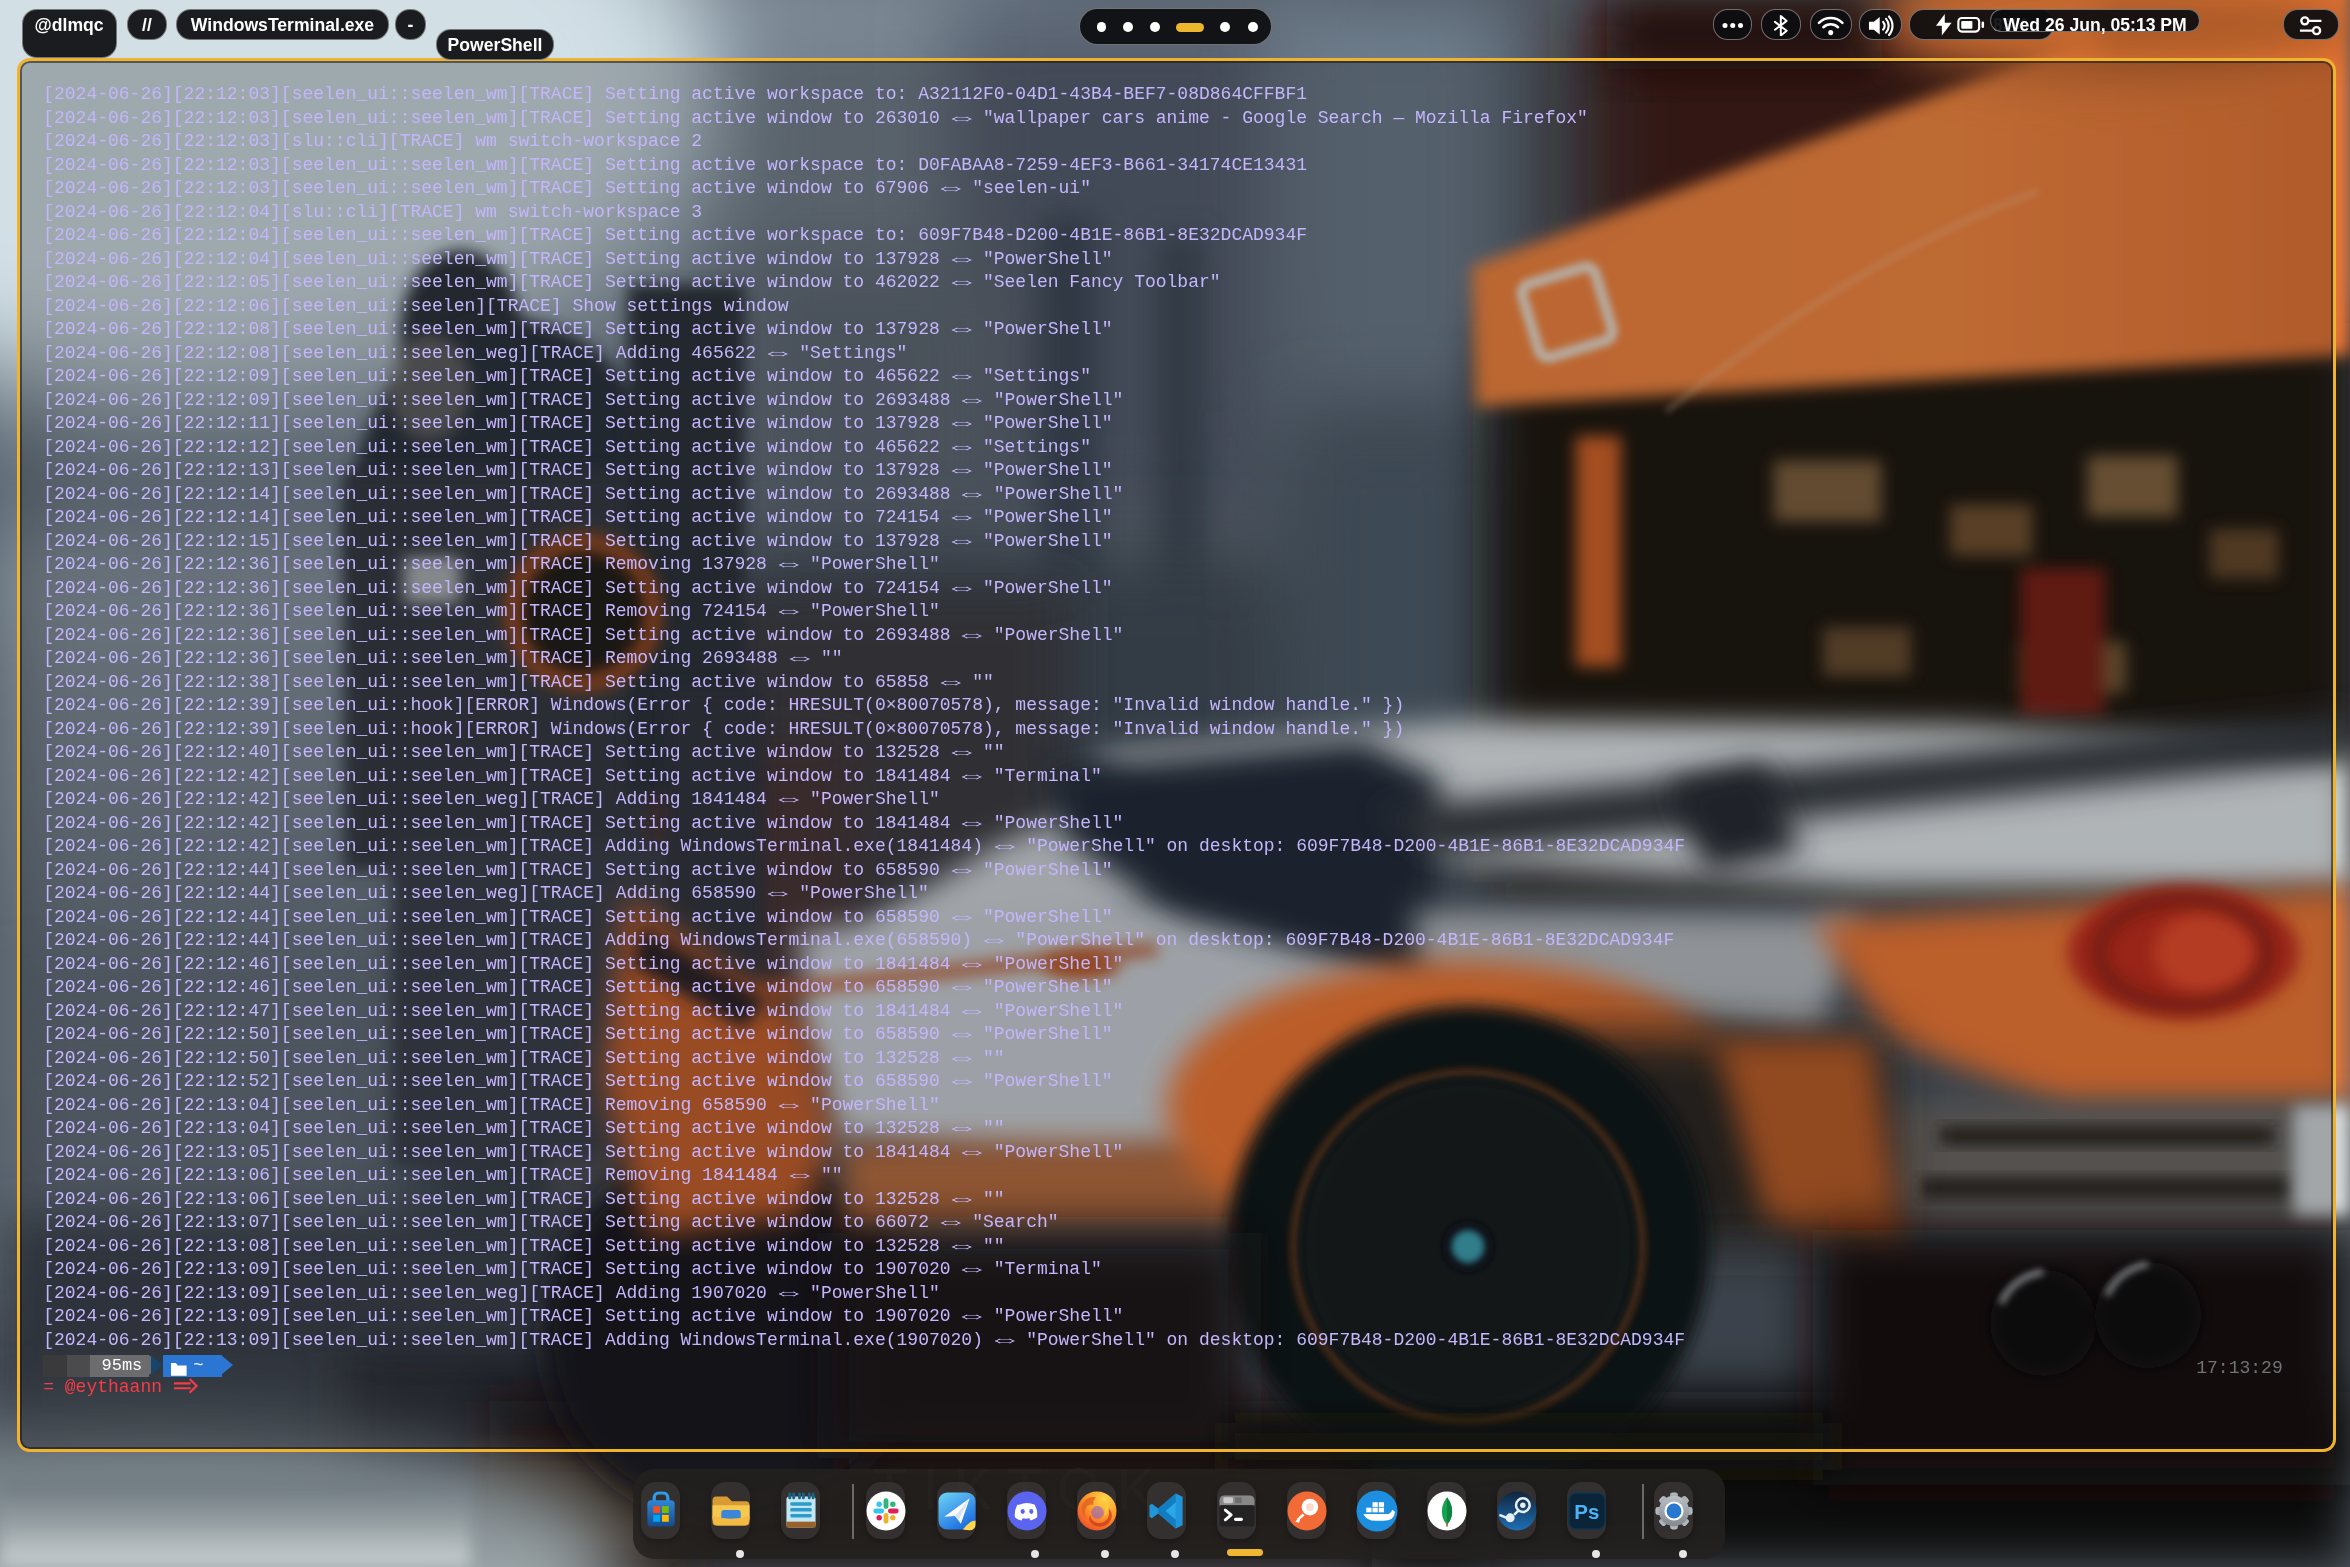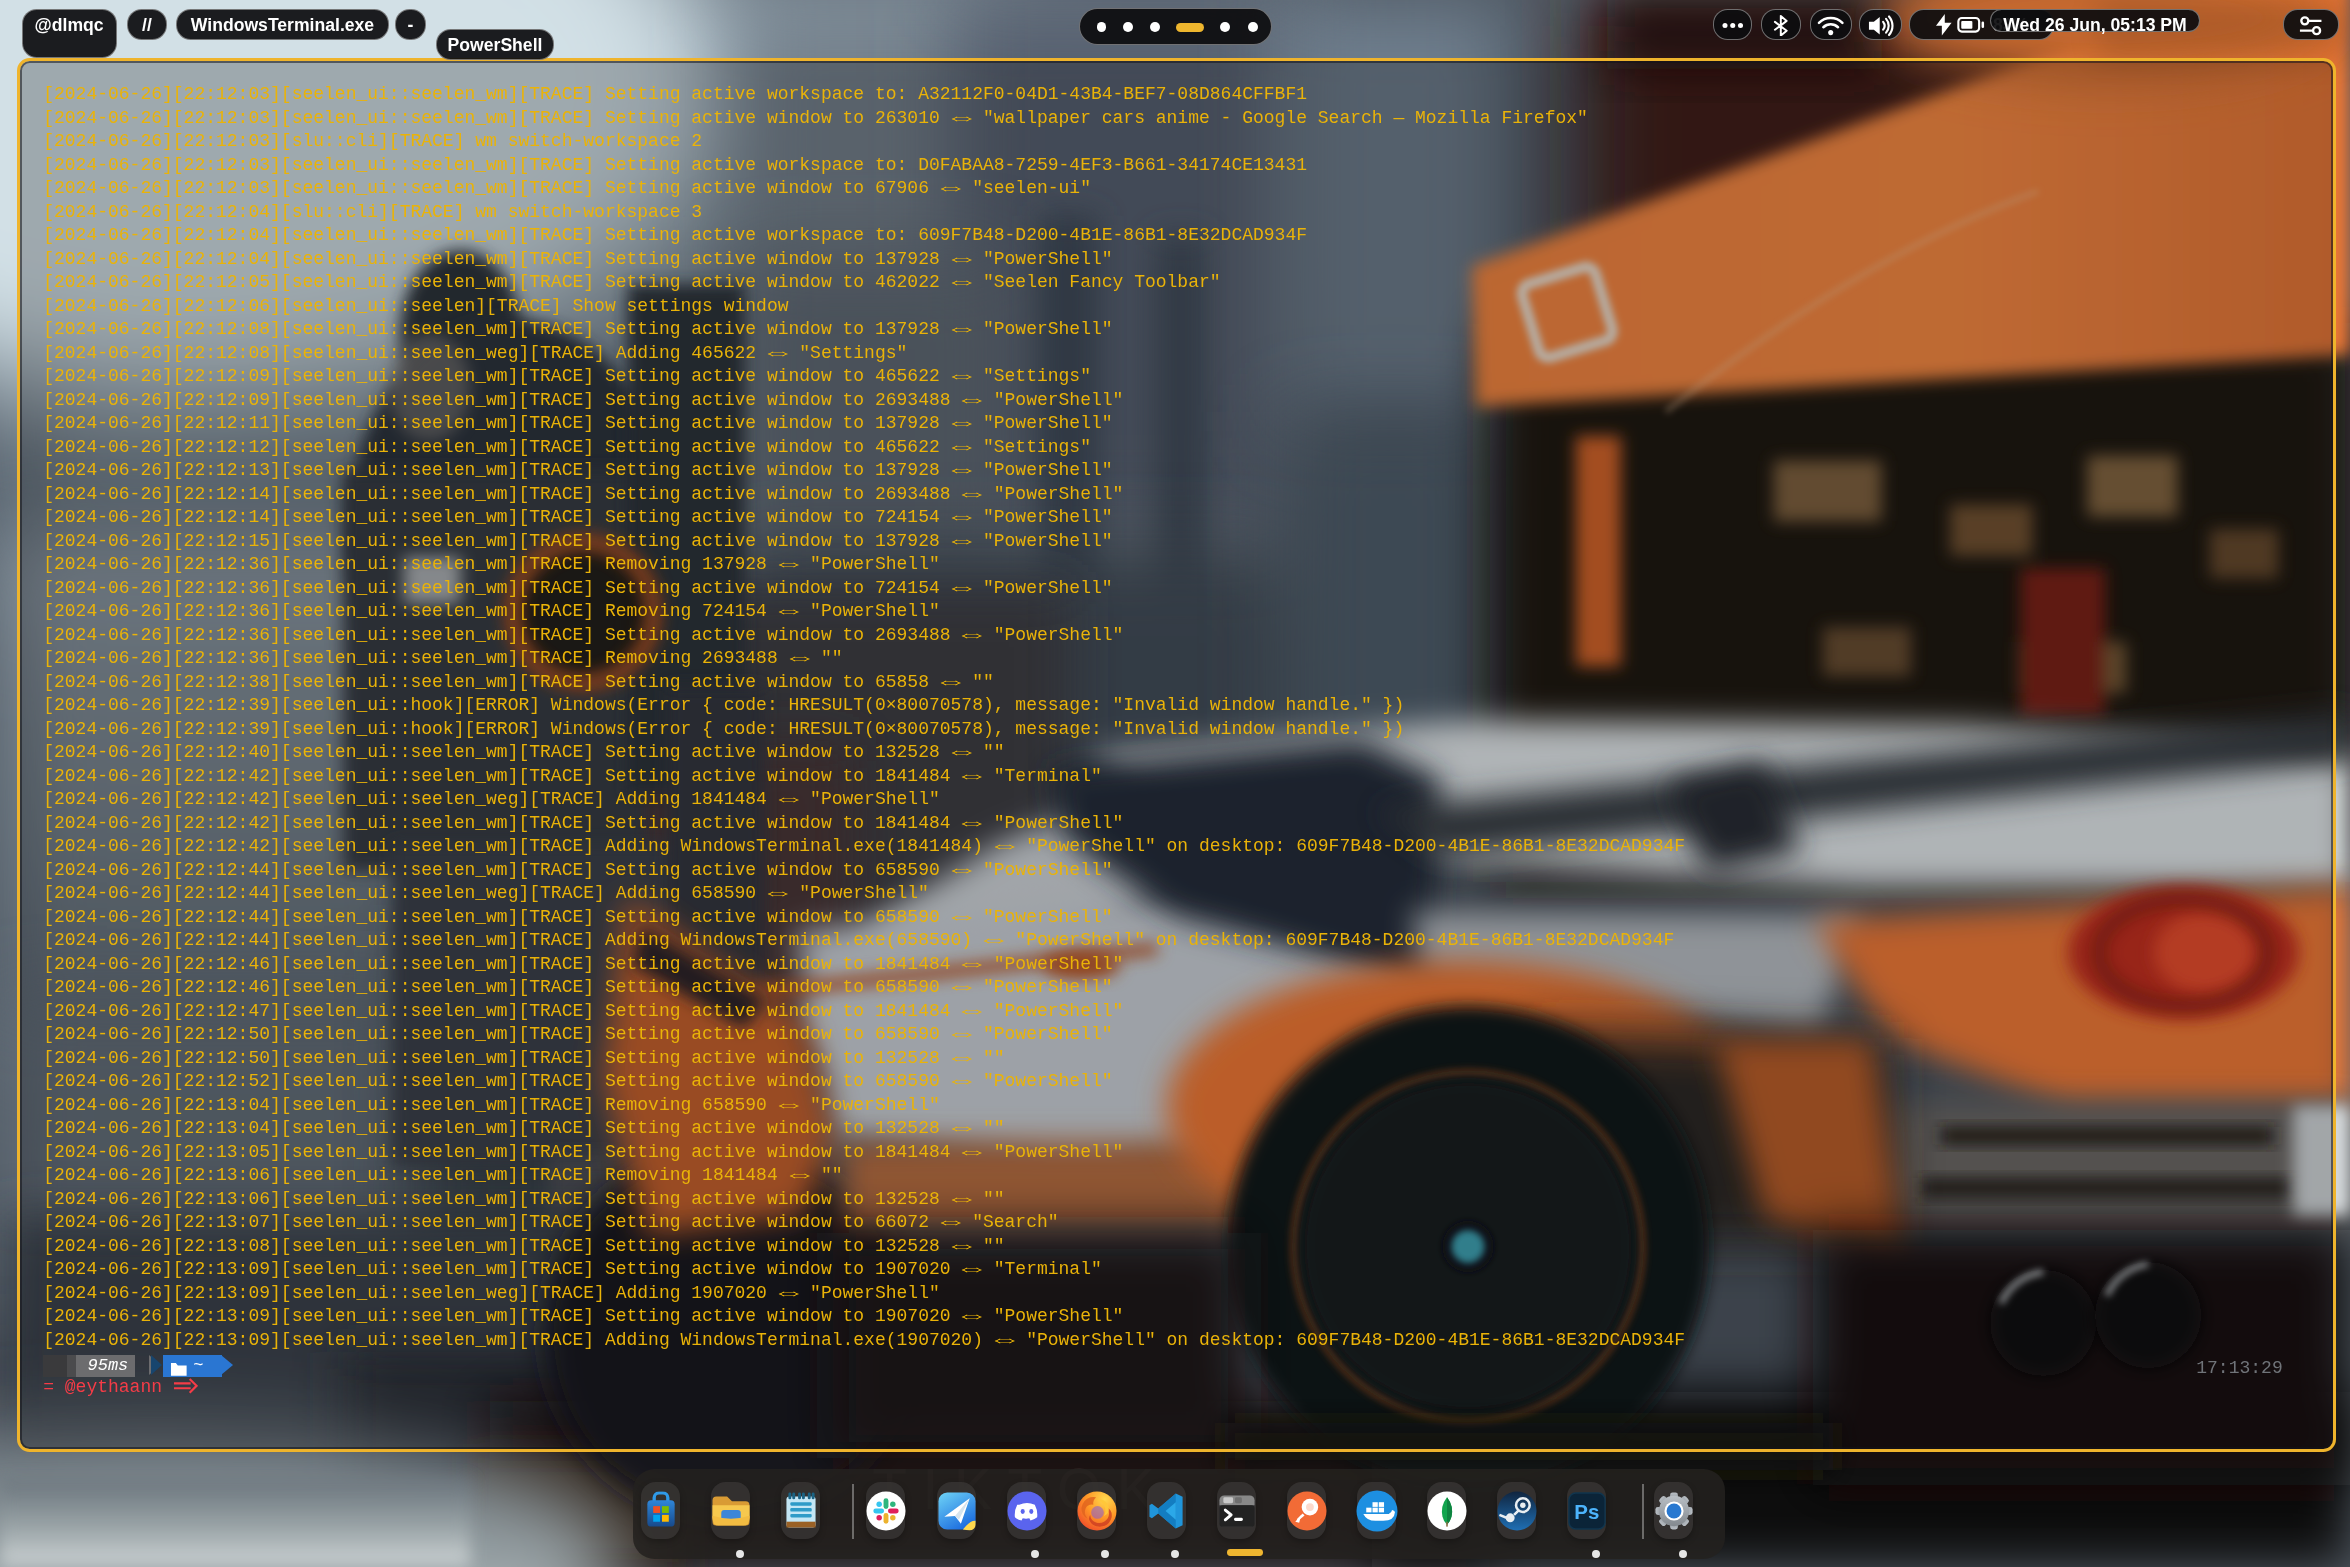--- a/index.html
+++ b/index.html
@@ -1,18 +1,18 @@
 <!DOCTYPE html>
 <html><head><meta charset="utf-8">
 <style>
 html,body{margin:0;padding:0;width:2350px;height:1567px;overflow:hidden;background:#3a4046;font-family:"Liberation Sans",sans-serif;}
 #stage{position:absolute;inset:0;width:2350px;height:1567px;overflow:hidden;}
 #wall{position:absolute;left:0;top:0;width:2350px;height:1567px;}
 #term{position:absolute;left:16.7px;top:58px;width:2313px;height:1388px;border:3.9px solid #efb42c;border-radius:12.7px;background:rgba(10,11,14,0.26);box-shadow:inset 0 0 0 2px rgba(20,20,25,0.55);}
-#log{position:absolute;left:23.5px;top:22px;margin:0;font-family:"Liberation Mono",monospace;font-size:18px;line-height:23.5px;color:#eab308;white-space:pre;}
+#log{position:absolute;left:23.5px;top:22px;margin:0;font-family:"Liberation Mono",monospace;font-size:18px;line-height:23.5px;color:#c4b5fd;white-space:pre;}
 .la{display:inline-block;width:2ch;transform:scaleX(1.85);text-align:center;}
 #ptime{position:absolute;right:50px;top:1297px;font-family:"Liberation Mono",monospace;font-size:18px;color:#707479;}
 #pline2{position:absolute;left:23.5px;top:1316px;font-family:"Liberation Mono",monospace;font-size:18px;color:#f53c47;}
 #pl{position:absolute;left:23.5px;top:1294px;height:21.6px;font-family:"Liberation Mono",monospace;font-size:17px;}
 #pl .s{position:absolute;top:0;height:21.6px;}
 
 .pill{position:absolute;top:8.8px;height:31px;background:rgba(13,13,15,0.93);border:1.5px solid rgba(255,255,255,0.40);border-radius:14.7px;color:#fff;font-weight:bold;font-size:17.6px;line-height:30px;text-align:center;box-sizing:border-box;}
 
 #dock{position:absolute;left:633px;top:1469px;width:1092px;height:90px;background:rgba(36,33,31,0.87);border-radius:21.6px;}
 .tile{position:absolute;top:1482px;width:39px;height:57px;border-radius:14.7px;background:rgba(58,55,53,0.75);box-shadow:0 2.9px 5.9px rgba(0,0,0,0.25);}
@@ -219,21 +219,21 @@
 [2024-06-26][22:13:06][seelen_ui::seelen_wm][TRACE] Setting active window to 132528 <span class="la">⇔</span> ""
 [2024-06-26][22:13:07][seelen_ui::seelen_wm][TRACE] Setting active window to 66072 <span class="la">⇔</span> "Search"
 [2024-06-26][22:13:08][seelen_ui::seelen_wm][TRACE] Setting active window to 132528 <span class="la">⇔</span> ""
 [2024-06-26][22:13:09][seelen_ui::seelen_wm][TRACE] Setting active window to 1907020 <span class="la">⇔</span> "Terminal"
 [2024-06-26][22:13:09][seelen_ui::seelen_weg][TRACE] Adding 1907020 <span class="la">⇔</span> "PowerShell"
 [2024-06-26][22:13:09][seelen_ui::seelen_wm][TRACE] Setting active window to 1907020 <span class="la">⇔</span> "PowerShell"
 [2024-06-26][22:13:09][seelen_ui::seelen_wm][TRACE] Adding WindowsTerminal.exe(1907020) <span class="la">⇔</span> "PowerShell" on desktop: 609F7B48-D200-4B1E-86B1-8E32DCAD934F</pre>
 <div id="pl">
 <div class="s" style="left:0;width:23.5px;background:#3a3a3c;"></div>
 <div class="s" style="left:23.5px;width:23.5px;background:#4b4b4d;"></div>
-<div class="s" style="left:33px;width:59px;background:#6c6c6e;color:#fff;text-align:right;line-height:21.6px;padding-right:6.9px;box-sizing:border-box;font-style:italic;">95ms</div>
+<div class="s" style="left:47px;width:59px;background:#6c6c6e;color:#fff;text-align:right;line-height:21.6px;padding-right:6.9px;box-sizing:border-box;">95ms</div>
 <div class="s" style="left:106px;height:0;width:0;border-top:10.8px solid transparent;border-bottom:10.8px solid transparent;border-left:11.8px solid #6c6c6e;"></div>
 <div class="s" style="left:108px;height:0;width:0;border-top:10.8px solid transparent;border-bottom:10.8px solid transparent;border-left:11.8px solid #17456e;"></div>
 <div class="s" style="left:120px;width:59px;background:#2a76d2;"></div>
 <div class="s" style="left:178px;height:0;width:0;border-top:10.8px solid transparent;border-bottom:10.8px solid transparent;border-left:12.7px solid #2a76d2;"></div>
 <svg class="s" style="left:127px;top:2.9px;" width="17.6" height="15.7" viewBox="0 0 18 16">
           <path d="M1 2 h5 l2 2.5 h9 v10.5 h-16 z" fill="#fff"></path>
         </svg>
 <div class="s" style="left:150px;color:#fff;line-height:21.6px;">~</div>
 </div>
 <div id="ptime">17:13:29</div>

